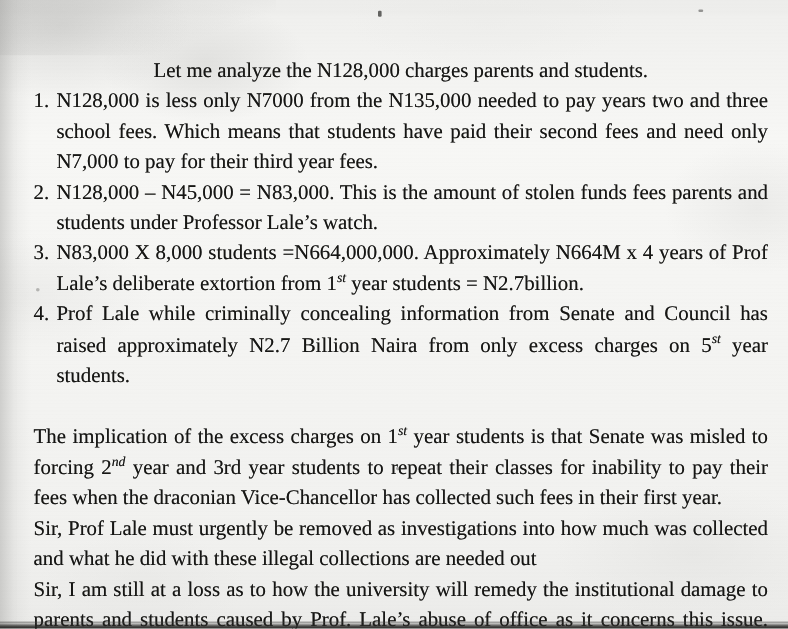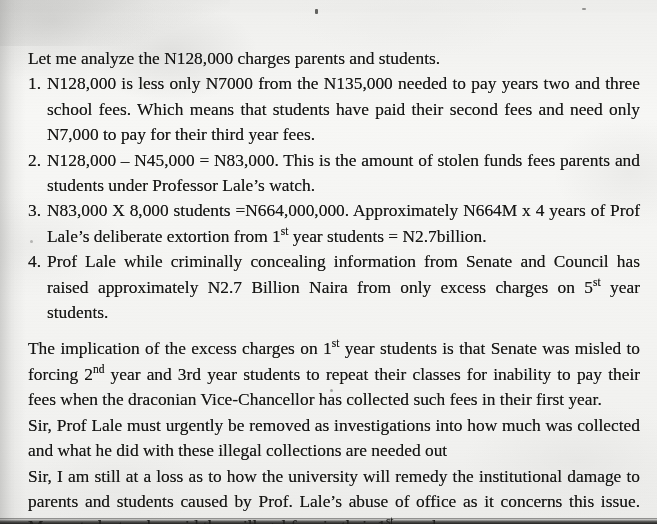--- a/index.html
+++ b/index.html
@@ -108,22 +108,22 @@
     font-size: 17.4px;
     line-height: 25.4px;
   }
 
   .para {
     margin: 0;
     text-align: justify;
     text-justify: inter-word;
     hyphens: none;
   }
-  .para.lead { text-align: left; }
-  .para.space-before { margin-top: 11px; }
+  .para.lead { text-align: center; }
+  .para.space-before { margin-top: 26px; }
 
   
   .num-list {
     margin: 0;
     padding: 0;
     list-style: none;
   }
   .num-item {
     position: relative;
     padding-left: 19px;
@@ -135,20 +135,21 @@
     left: 0;
     top: 0;
     width: 17px;
     text-align: left;
   }
 
   sup.ord {
     font-size: 0.66em;
     vertical-align: super;
     line-height: 0;
+    font-style: italic;
   }
 
   
   .doc-body {
     text-shadow: 0 0 0.35px rgba(0,0,0,0.55);
   }
 </style>
 </head>
 <body>
 

